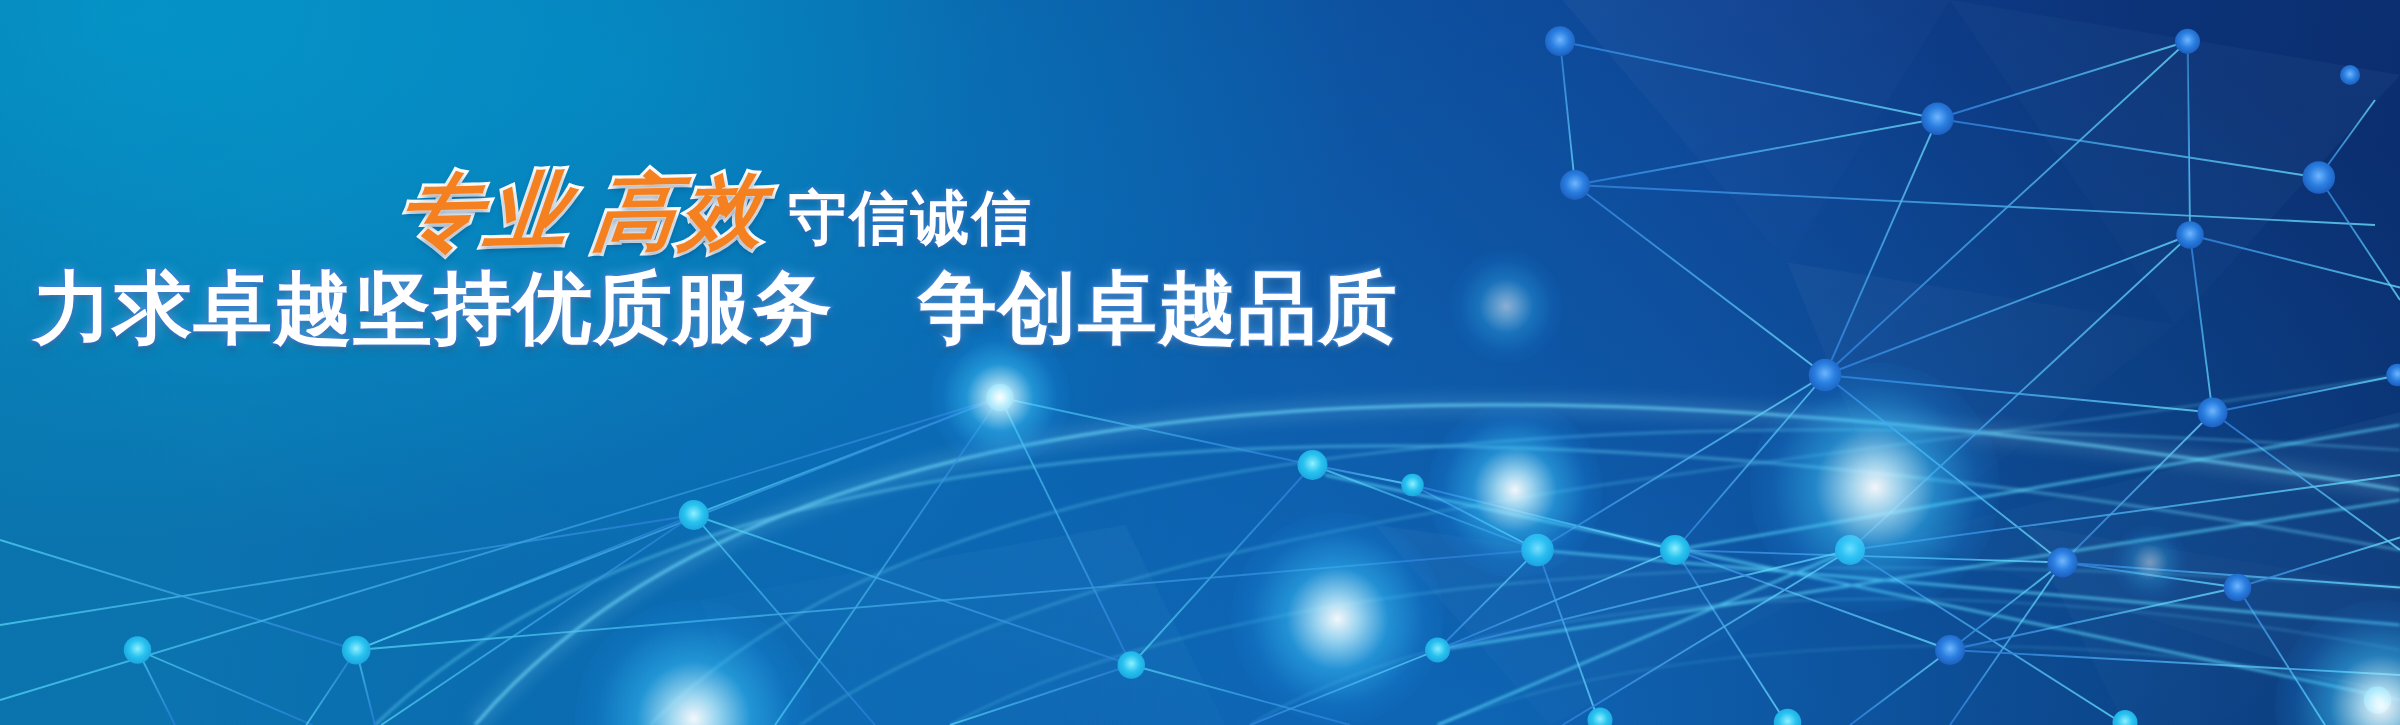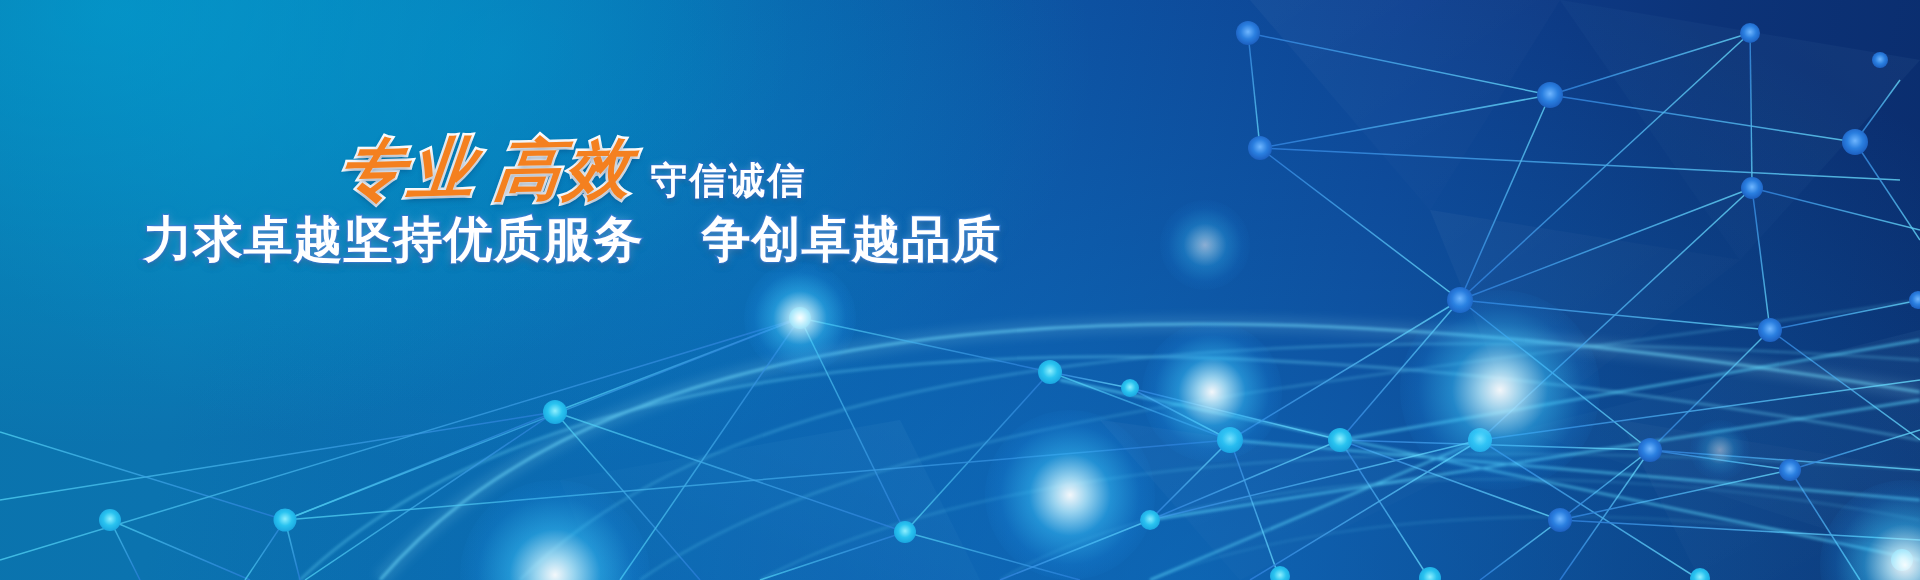--- a/index.html
+++ b/index.html
@@ -59,38 +59,38 @@
     -webkit-text-stroke:5px #ffffff;
     paint-order:stroke fill;
     text-shadow:
       0 0 2px rgba(255,255,255,.95),
       0 3px 6px rgba(3,40,90,.45);
     line-height:1;
   }
   .brush.second{ transform:skewX(-7deg) rotate(-1.1deg); }
 
   .outlinewhite{
-    font-family:Liberation Sans, sans-serif;
-    font-size:37px; font-weight:700;
+    font-family:Liberation Serif, serif;
+    font-size:47px; font-weight:700;
     letter-spacing:2px;
     color:#ffffff;
     -webkit-text-stroke:1.6px #1f63c8;
     paint-order:stroke fill;
     text-shadow:
       0 0 1px #2a6fd0,
       0 0 6px rgba(120,200,255,.55),
       0 2px 5px rgba(4,35,80,.5);
     line-height:1;
     position:relative; top:-3px;
   }
 
   #line2{
     margin-top:12px;
     font-family:"DejaVu Sans", sans-serif;
-    font-size:49px; font-weight:700;
+    font-size:63px; font-weight:700;
     letter-spacing:1px;
     white-space:nowrap;
     color:#ffffff;
     -webkit-text-stroke:2.2px #2b74cf;
     paint-order:stroke fill;
     text-shadow:
       0 0 2px #2f79d4,
       0 0 9px rgba(130,205,255,.6),
       0 3px 6px rgba(4,35,80,.5);
     line-height:1.05;

